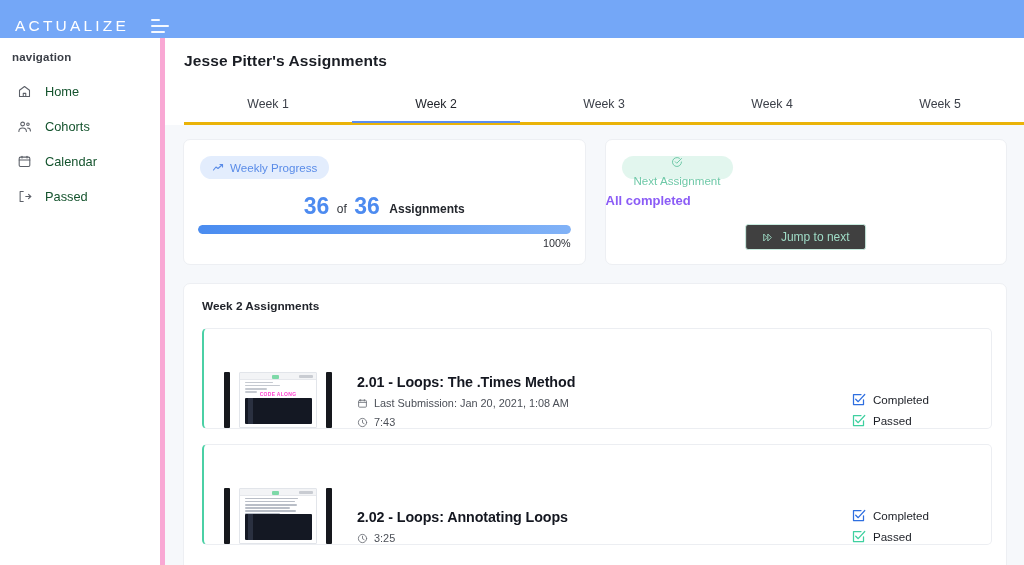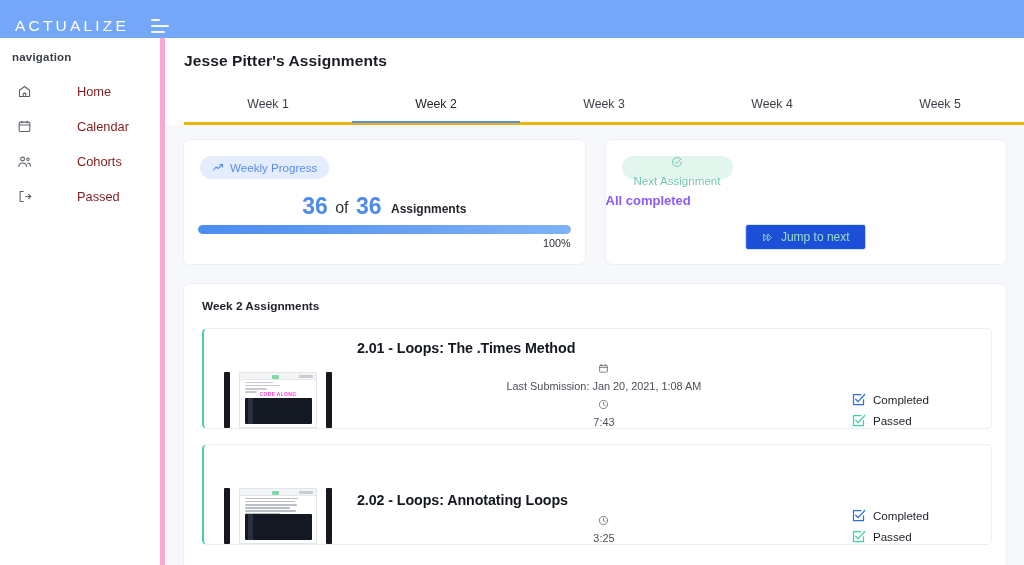--- a/index.html
+++ b/index.html
@@ -47,21 +47,21 @@
     margin: 13px 0 0 12px; letter-spacing: .2px;
   }
   .nav-list { margin-top: 11px; }
   .nav-item {
     display: flex; align-items: center;
     height: 35px; padding-left: 17px; gap: 13px;
     cursor: pointer; color: #5c6068;
   }
   .nav-ico { width: 15px; height: 15px; flex: 0 0 15px; color:#5c6068; display:flex; align-items:center; justify-content:center; }
   .nav-ico svg { width: 15px; height: 15px; display:block; }
-  .nav-label { font-size: 12.8px; color: #7f1d1d; margin-left: 32px; }
+  .nav-label { font-size: 12.8px; color: #14532d; }
 
   
   .main {
     position: absolute; top: 38px; left: 165px;
     width: 859px; height: 527px;
     background: #f6f8fb;
     overflow: hidden;
   }
   .page-head {
     background: #ffffff;
@@ -111,21 +111,21 @@
   .pill.blue { background: #e3edfd; color: #5a8ce8; }
   .pill.green { background: #e2f6ee; color: #6fc9a8; flex-direction: column; }
   .pill svg { width: 12px; height: 12px; display:block; }
 
   .progress-nums {
     position: absolute; top: 53px; left: 0; right: 0;
     text-align: center;
     white-space: nowrap;
   }
   .big-num { font-size: 23px; font-weight: 700; color: #4d8bf0; vertical-align: -1px; }
-  .of-word { font-size: 16px; color: #31343b; margin: 0 3px; }
+  .of-word { font-size: 12px; color: #31343b; margin: 0 3px; }
   .assign-word { font-size: 12px; color: #23262c; margin-left: 5px; font-weight:600; }
 
   .bar-track {
     position: absolute; left: 14px; right: 14px; top: 85px;
     height: 9px; border-radius: 5px; background: #eceff4; overflow: hidden;
   }
   .bar-fill {
     height: 100%; border-radius: 5px;
     background: linear-gradient(90deg, #4a8cf0 0%, #81b2f7 100%);
   }
@@ -136,21 +136,21 @@
 
   .all-done {
     position: absolute; top: 53px; left: 0; right: 0;
     text-align: left; font-size: 13px; font-weight: 700; color: #8b5cf6;
   }
   .jump-btn {
     position: absolute; top: 84px; left: 50%; transform: translateX(-50%);
     display: inline-flex; align-items: center; justify-content: center; gap: 8px;
     height: 26px; padding: 0 16px;
     border: 1px solid #c9ece0; border-radius: 3px;
-    background: #1d4ed8; color: #9fdcc6;
+    background: #404040; color: #9fdcc6;
     font-size: 12px; cursor: pointer; white-space: nowrap;
   }
   .jump-btn svg { width: 11px; height: 11px; display:block; }
 
   
   .panel {
     margin: 18px 17px 0 18px;
     background: #ffffff;
     border: 1px solid #edeff3;
     border-radius: 7px;
@@ -195,21 +195,21 @@
   .thumb-term:before { content:''; position:absolute; left:3px; top:0; bottom:0; width:5px; background:#2a3040; }
   .thumb-label {
     position: absolute; bottom: 30px; left: 0; right: 0; text-align: center;
     font-size: 5px; font-weight: 700; color: #ff3fd0; letter-spacing: .3px;
   }
   .thumb.dense .thumb-code { width: 58px; }
   .thumb.dense .thumb-code span { background:#b9bec7; }
 
   .assign-info { margin-left: 25px; flex: 1 1 auto; min-width:0; }
   .assign-name { font-size: 14.3px; font-weight: 700; color: #141720; letter-spacing:-.1px; }
-  .meta-line { display:flex; align-items:center; gap: 6px; margin-top: 7px; font-size: 10.9px; color: #4b4f57; flex-direction: column; }
+  .meta-line { display:flex; align-items:center; gap: 6px; margin-top: 7px; font-size: 10.9px; color: #4b4f57; }
   .meta-line svg { width: 11px; height: 11px; display:block; flex:0 0 11px; color:#6b6f77; }
 
   .status-col { margin-right: 62px; flex: 0 0 auto; }
   .status-item { display:flex; align-items:center; gap: 7px; margin-bottom: 6px; }
   .status-item:last-child { margin-bottom: 0; }
   .status-item svg { width: 15px; height: 15px; display:block; }
   .status-text { font-size: 11.6px; color: #1c1f26; }
 </style>
 </head>
 <body>
@@ -228,44 +228,44 @@
   <div class="nav-list">
 
     <div class="nav-item">
       <span class="nav-ico">
         <svg viewBox="0 0 24 24" fill="none" stroke="currentColor" stroke-width="1.7" stroke-linecap="round" stroke-linejoin="round">
           <path d="M4 10 L12 4 L20 10 V20 H4 Z"></path>
             <path d="M10 20 v-5 h4 v5"></path>
         </svg>
       </span>
       <span class="nav-label">Home</span>
+    </div>
+
+    <div class="nav-item">
+      <span class="nav-ico">
+        <svg viewBox="0 0 24 24" fill="none" stroke="currentColor" stroke-width="1.7" stroke-linecap="round" stroke-linejoin="round">
+          <circle cx="9" cy="8" r="3"></circle>
+            <path d="M3 20 c0-3.3 2.7-5.5 6-5.5 s6 2.2 6 5.5"></path>
+          <circle cx="17.5" cy="8.5" r="2"></circle>
+            <path d="M17 14.5 c2.6 0 4.5 2 4.5 4.5"></path>
+        </svg>
+      </span>
+      <span class="nav-label">Cohorts</span>
     </div>
 
     <div class="nav-item">
       <span class="nav-ico">
         <svg viewBox="0 0 24 24" fill="none" stroke="currentColor" stroke-width="1.7" stroke-linecap="round" stroke-linejoin="round">
           <rect x="3.5" y="5" width="17" height="15" rx="2"></rect>
             <path d="M3.5 9.5 h17"></path>
             <path d="M8 3.5 v3"></path>
             <path d="M16 3.5 v3"></path>
         </svg>
       </span>
       <span class="nav-label">Calendar</span>
-    </div>
-
-    <div class="nav-item">
-      <span class="nav-ico">
-        <svg viewBox="0 0 24 24" fill="none" stroke="currentColor" stroke-width="1.7" stroke-linecap="round" stroke-linejoin="round">
-          <circle cx="9" cy="8" r="3"></circle>
-            <path d="M3 20 c0-3.3 2.7-5.5 6-5.5 s6 2.2 6 5.5"></path>
-          <circle cx="17.5" cy="8.5" r="2"></circle>
-            <path d="M17 14.5 c2.6 0 4.5 2 4.5 4.5"></path>
-        </svg>
-      </span>
-      <span class="nav-label">Cohorts</span>
     </div>
 
     <div class="nav-item">
       <span class="nav-ico">
         <svg viewBox="0 0 24 24" fill="none" stroke="currentColor" stroke-width="1.7" stroke-linecap="round" stroke-linejoin="round">
           <path d="M10 4 H5 v16 h5"></path>
             <path d="M14 12 h8"></path>
             <path d="M18.5 8.5 L22 12 l-3.5 3.5"></path>
         </svg>
       </span>

